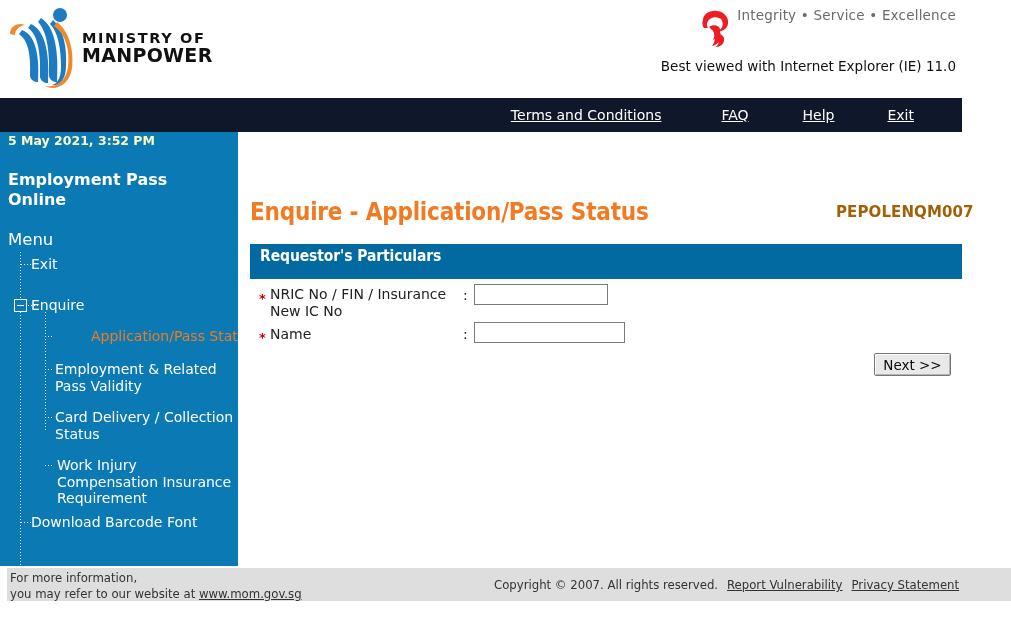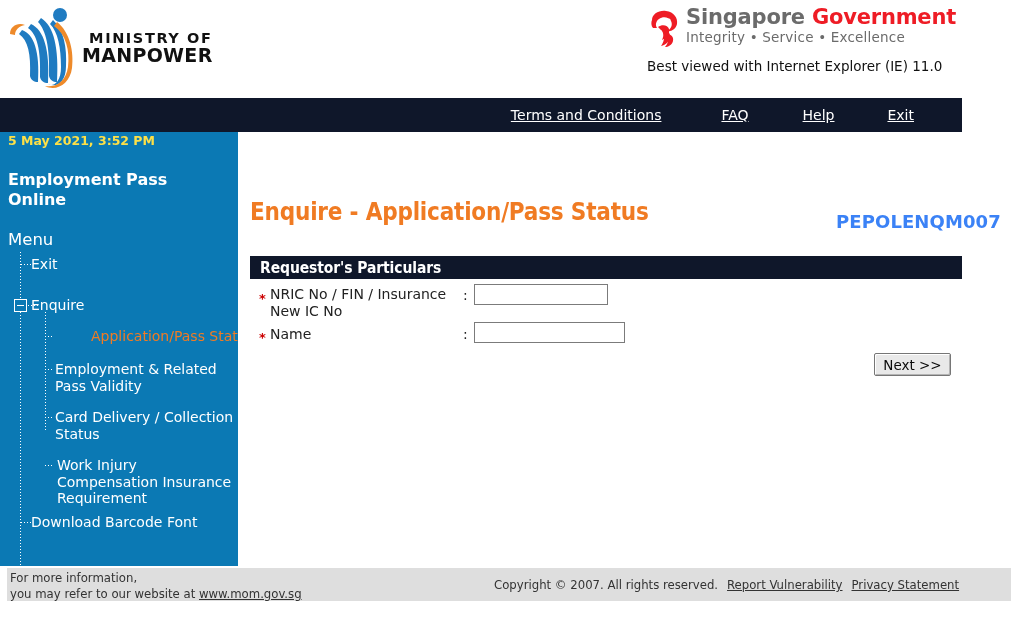--- a/index.html
+++ b/index.html
@@ -26,21 +26,20 @@
     left: 4px;
     top: 4px;
     display: flex;
     align-items: center;
   }
   .mom-mark { width: 72px; height: 88px; display: block; }
   .mom-text {
     margin-left: 6px;
     line-height: 1.0;
     color: #111;
-    text-align: right;
   }
   .mom-text .l1 {
     font-size: 14.5px;
     font-weight: bold;
     letter-spacing: 1.6px;
     display: block;
   }
   .mom-text .l2 {
     font-size: 19px;
     font-weight: bold;
@@ -123,21 +122,21 @@
     height: 434px;
     background: #0b79b4;
     color: #ffffff;
   }
   .side-datetime {
     position: absolute;
     left: 8px;
     top: 1px;
     font-size: 12.5px;
     font-weight: bold;
-    color: #fde047;
+    color: #fef9c3;
     white-space: nowrap;
   }
   .side-apptitle {
     position: absolute;
     left: 8px;
     top: 38px;
     font-size: 16px;
     font-weight: bold;
     line-height: 1.22;
     width: 215px;
@@ -242,34 +241,34 @@
     font-size: 24px;
     font-weight: bold;
     color: #f07b23;
     font-stretch: condensed;
     letter-spacing: -0.2px;
     white-space: nowrap;
   }
   .page-code {
     position: absolute;
     left: 598px;
-    top: 79px;
-    font-size: 18px;
-    font-weight: bold;
-    color: #3b82f6;
+    top: 71px;
+    font-size: 15px;
+    font-weight: bold;
+    color: #a16207;
     letter-spacing: 0.1px;
     white-space: nowrap;
   }
   .section-bar {
     position: absolute;
     left: 12px;
-    top: 124px;
+    top: 112px;
     width: 712px;
-    height: 23px;
-    background: #0f172a;
+    height: 35px;
+    background: #0369a1;
   }
   .section-bar-text {
     position: absolute;
     left: 10px;
     top: 3px;
     font-size: 15.5px;
     font-weight: bold;
     color: #ffffff;
     font-stretch: condensed;
     letter-spacing: -0.1px;
@@ -382,21 +381,20 @@
   <div class="sg-block">
     <div class="sg-row">
       <svg class="sg-lion" viewBox="0 0 34 40">
         <path d="M5 12 C5 6, 12 2, 19 3 C27 4, 31 10, 30 16 C29 21, 24 24, 20 23 C24 21, 26 17, 24 13 C22 9, 16 8, 12 11 C9 13, 8 17, 10 20 L6 20 C4 18, 4 14, 5 12 Z" fill="#ee1c25"></path>
         <path d="M11 19 C15 16, 21 17, 22 21 C23 25, 20 30, 15 32 C17 28, 17 24, 14 22 Z" fill="#ee1c25"></path>
         <path d="M15 22 C19 21, 23 24, 23 28 C23 33, 19 37, 14 38 C17 34, 18 29, 16 25 Z" fill="#ee1c25"></path>
         <path d="M20 26 C24 26, 27 29, 26 33 C25 37, 21 39, 18 39 C21 36, 22 31, 20 28 Z" fill="#ee1c25"></path>
         <circle cx="22" cy="12" r="1.6" fill="#ffffff"></circle>
       </svg>
       <div class="sg-words">
-        <div class="sg-title"><span class="grey">Singapore </span><span class="red">Government</span></div>
         <div class="sg-sub">Integrity • Service • Excellence</div>
       </div>
     </div>
     <div class="best-viewed">Best viewed with Internet Explorer (IE) 11.0</div>
   </div>
 </div>
 
 <div class="navbar">
   <div class="navlinks">
     <span class="navlink a1">Terms and Conditions</span>

